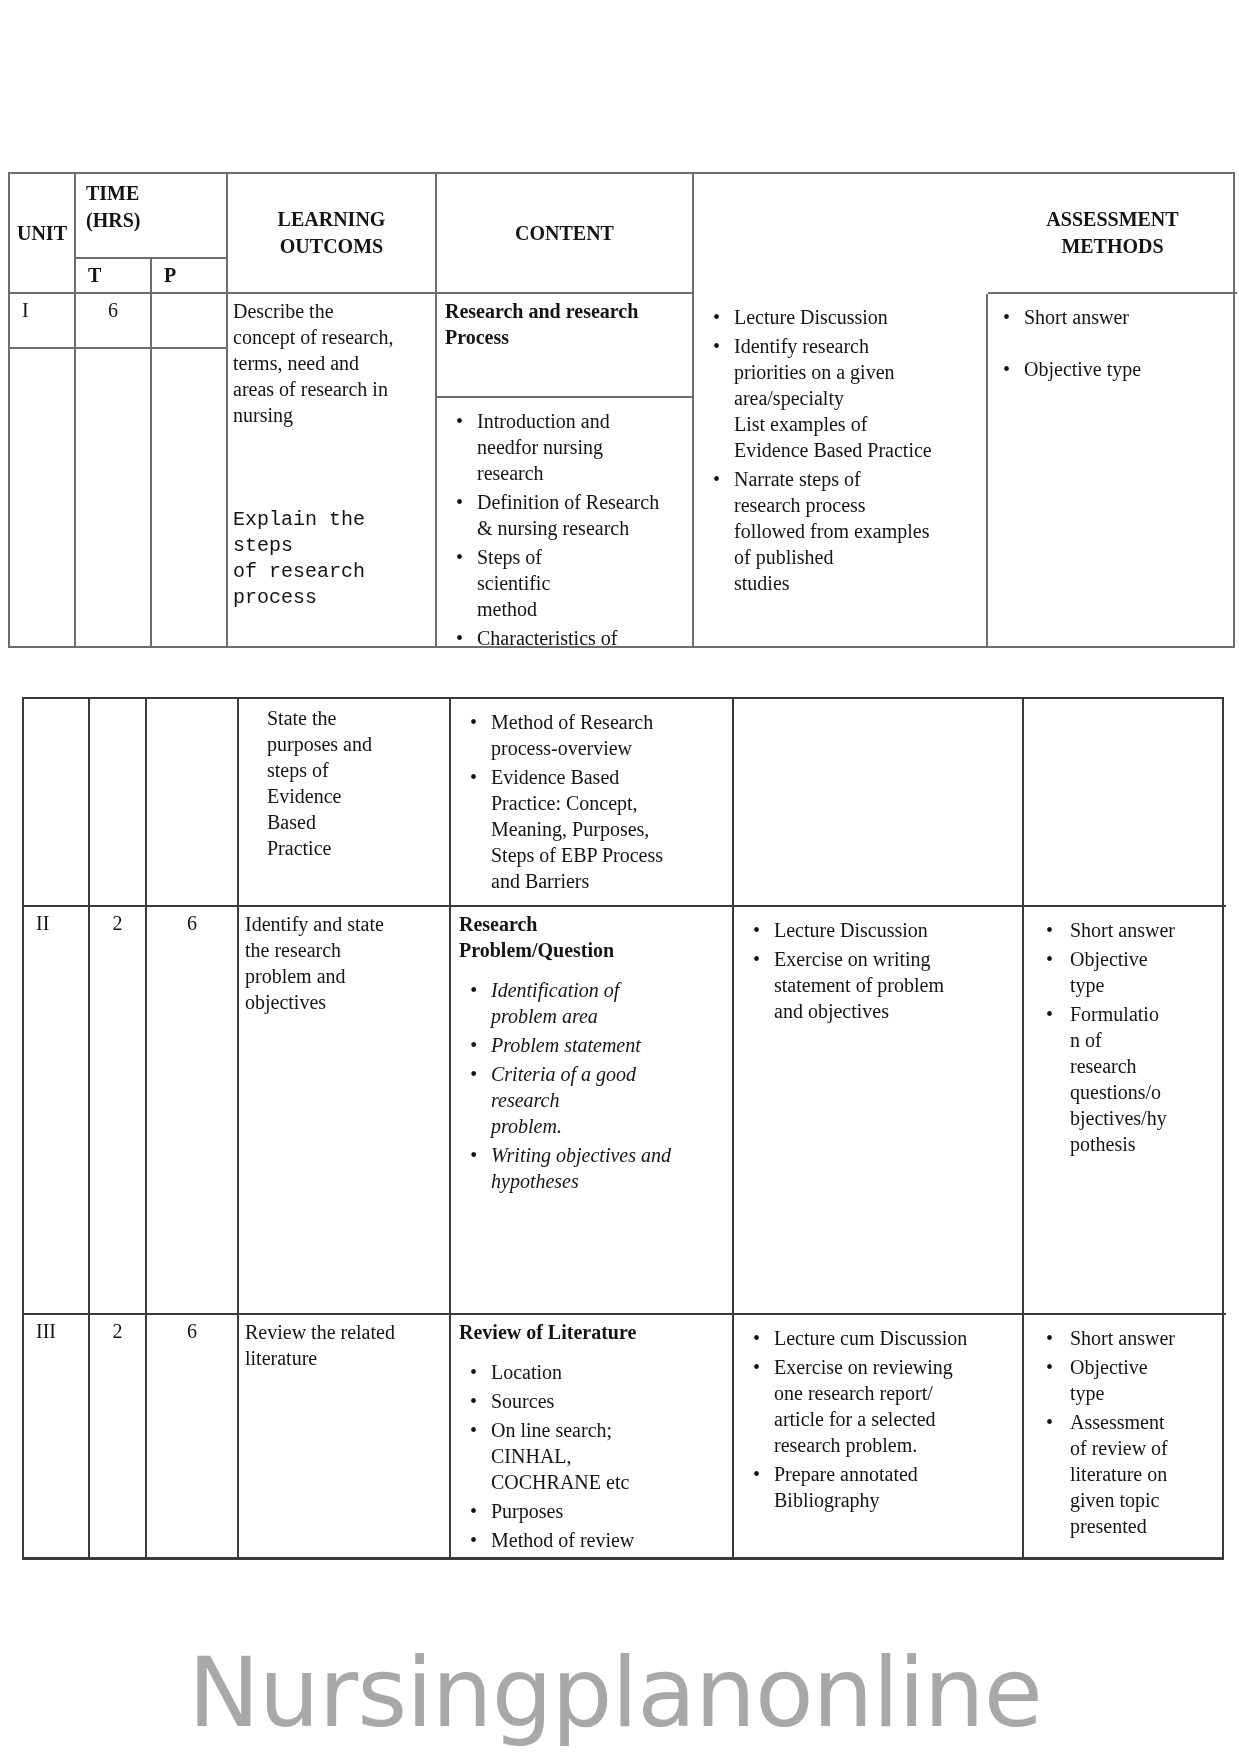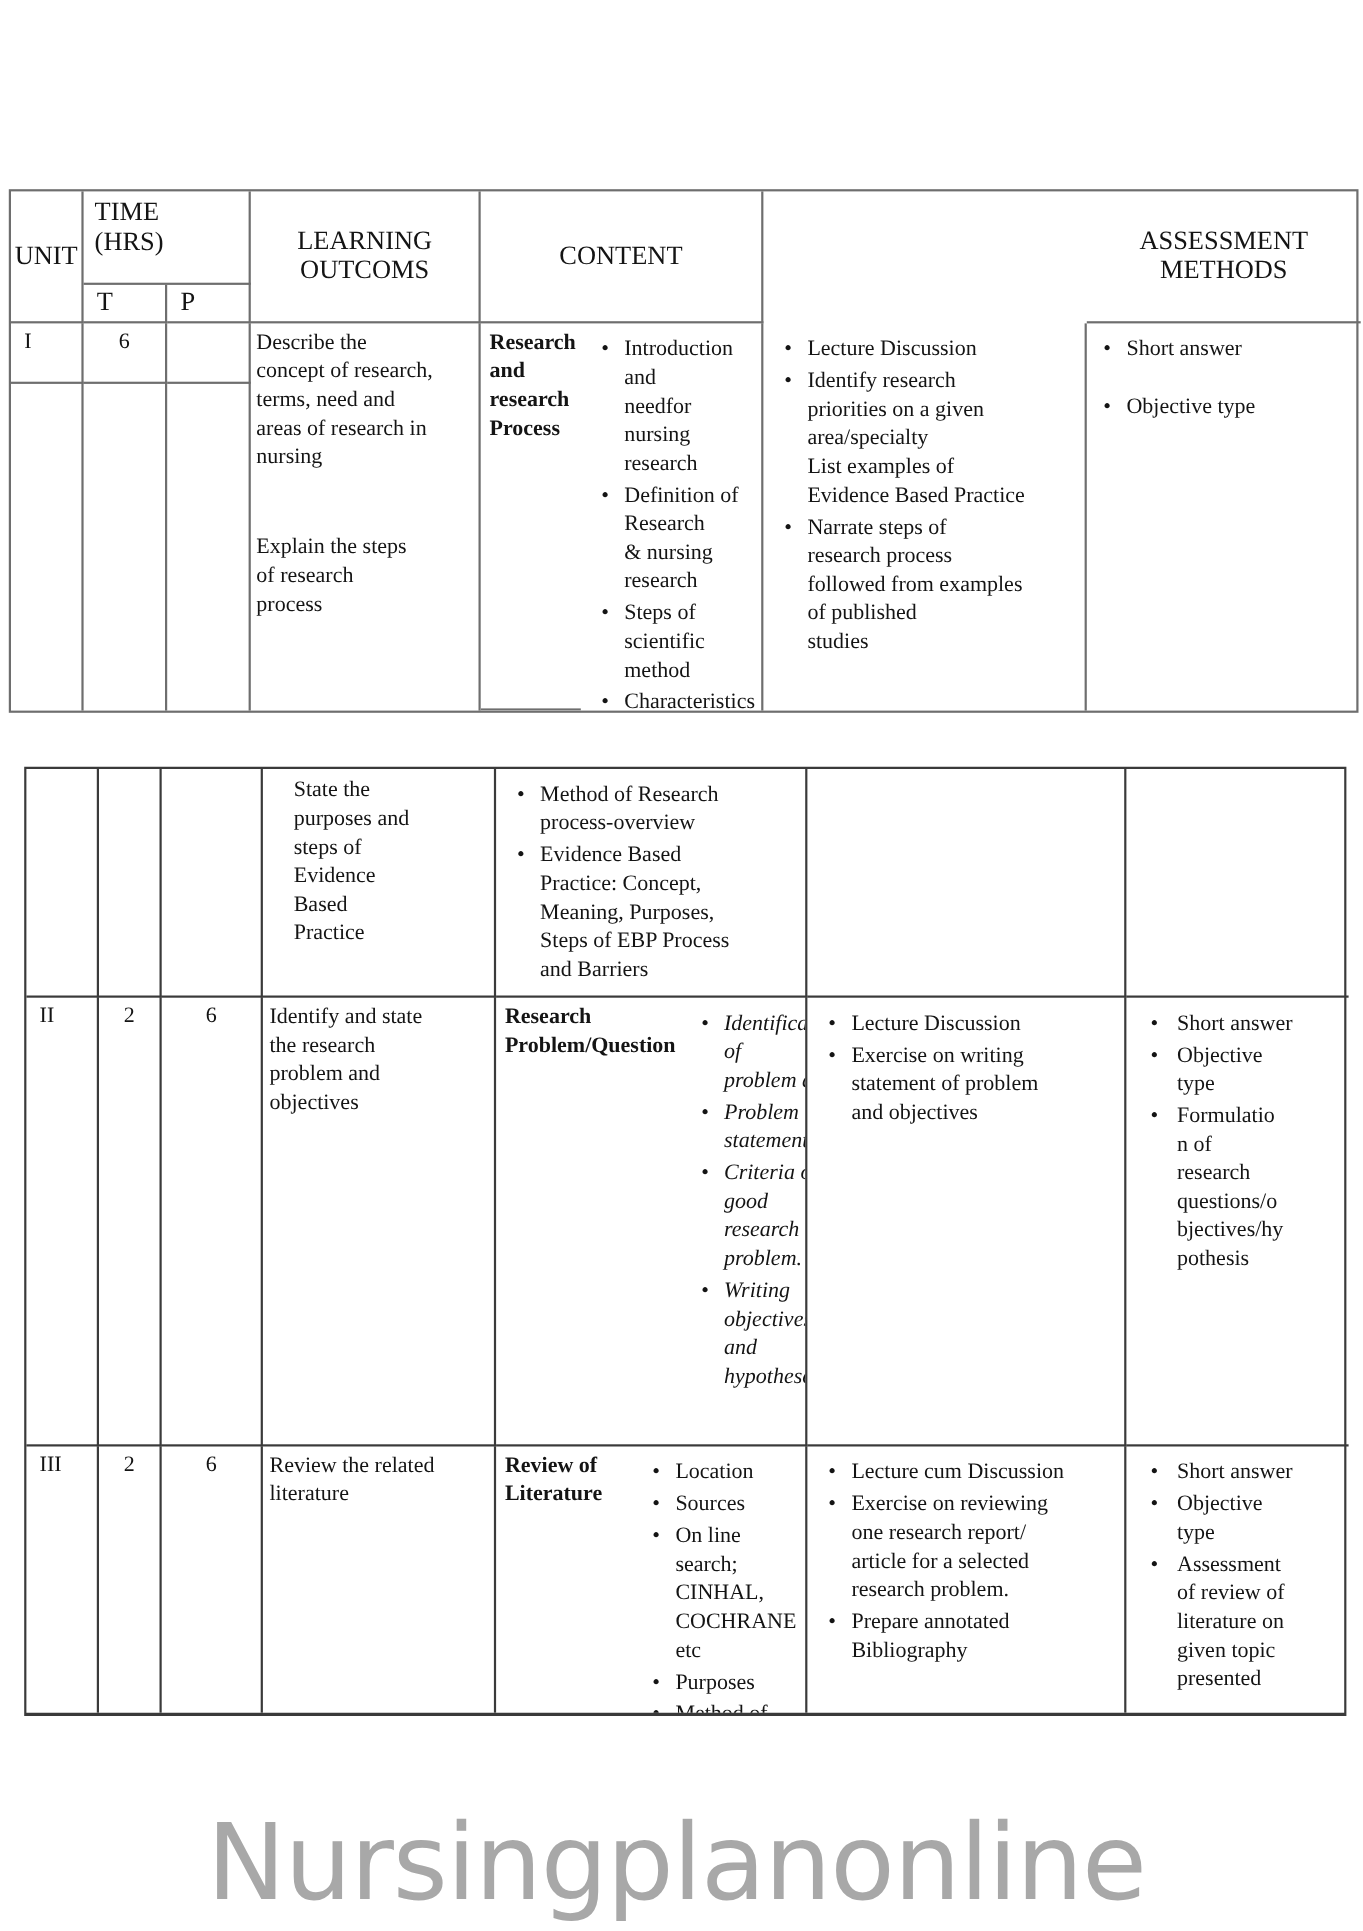--- a/index.html
+++ b/index.html
@@ -17,45 +17,45 @@
         grid-template-rows:208px 408px 1fr;
         border:2px solid #3a3a3a; border-bottom-width:3px; }
 
   .cell { box-sizing:border-box; font-size:20px; line-height:26px; overflow:hidden; }
   .t1 .cell { border-right:2px solid #6e6e6e; border-bottom:2px solid #6e6e6e; }
   .t2 .cell { border-right:2px solid #3a3a3a; border-bottom:2px solid #3a3a3a; }
   .cell.nr { border-right:none; }
   .cell.nb { border-bottom:none; }
 
   .hc { display:flex; align-items:center; justify-content:center; text-align:center;
-        font-weight:normal; white-space:pre-line; font-size:24px; line-height:27px; }
+        font-weight:bold; white-space:pre-line; font-size:20px; line-height:27px; }
   .hc.lt { align-items:flex-start; justify-content:flex-start; text-align:left;
            padding:6px 0 0 10px; }
   .hc.lm { align-items:center; justify-content:flex-start; text-align:left;
            padding-left:12px; }
   .unit-val { padding:3px 4px 3px 12px; }
   .num-val { text-align:center; padding-top:3px; }
 
   ul.plist { list-style:none; margin:0; padding:4px 4px 4px 5px; }
   ul.plist li { white-space:pre-line; }
-  ul.plist li + li { margin-top:56px; }
+  ul.plist li + li { margin-top:79px;font-family:Liberation Mono, monospace; }
 
   ul.blist { list-style:none; margin:6px; padding:4px 2px 4px 0; }
   ul.blist li { position:relative; padding-left:34px; white-space:pre-line; margin-bottom:3px; }
   ul.blist li::before { content:"\2022"; position:absolute; left:13px; top:0; }
 
   ul.blist.sparse li { margin-bottom:26px; padding-left:30px; }
   ul.blist.sparse li::before { left:9px; }
 
   ul.blist.narrow li { padding-left:40px; }
   ul.blist.narrow li::before { left:16px; }
 
   .chead { font-weight:bold; white-space:pre-line; padding:4px 4px 4px 8px; }
   .chead.divided { min-height:94px; border-bottom:2px solid #6e6e6e; }
-  .content-cell { padding:0; display:flex; }
+  .content-cell { padding:0; display:flex; flex-direction:column; }
   .gap-top { margin-top:72px;font-style:italic; }
   .indent-lo { padding:6px 4px 4px 28px; white-space:pre-line; }
   .lo-plain { padding:4px 4px 4px 6px; white-space:pre-line; }
 
   .watermark { position:absolute; left:188px; top:1636px; width:920px;
                font-family:"DejaVu Sans", sans-serif; font-size:96px; line-height:1.2;
                color:#a8a8a8; letter-spacing:-1px; white-space:nowrap; }
 </style>
 </head>
 <body>

